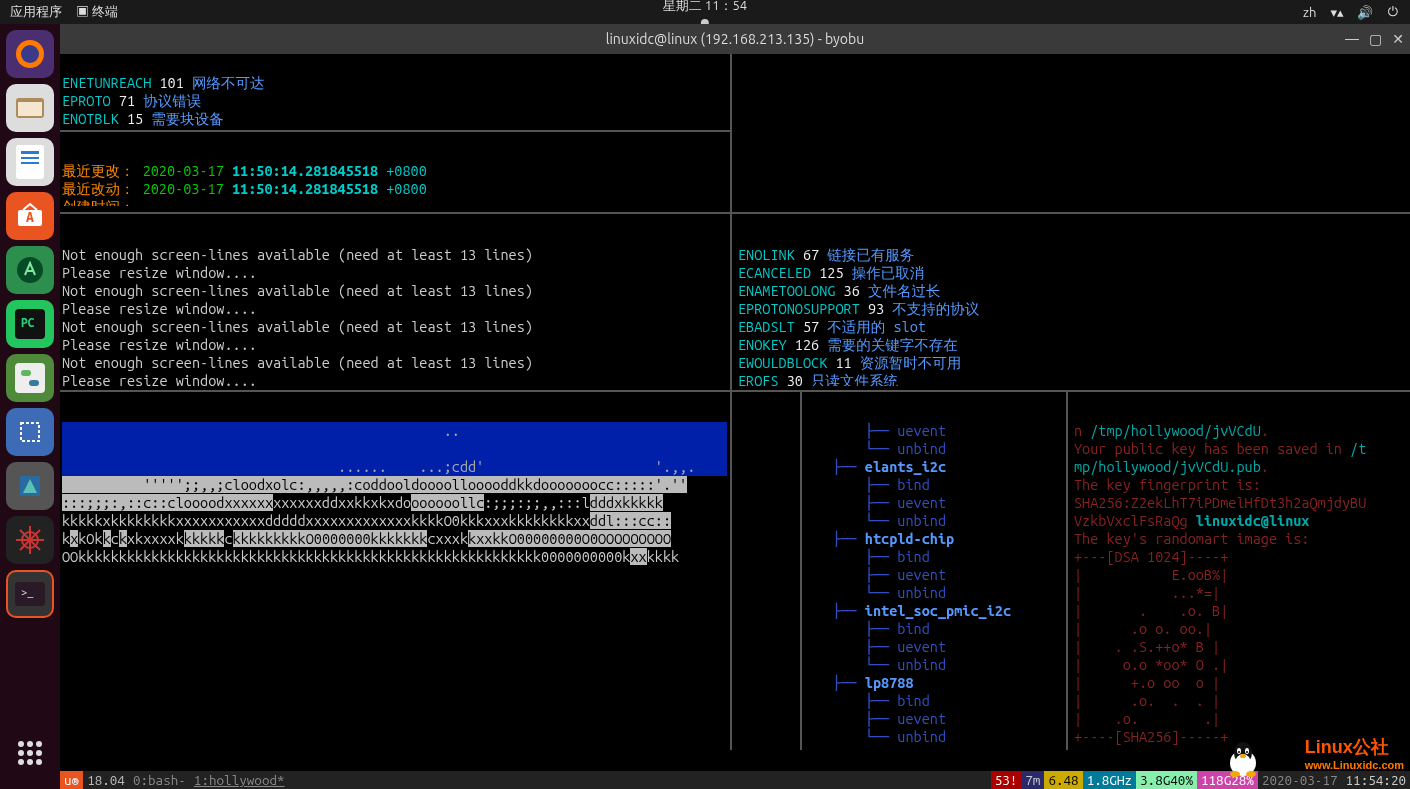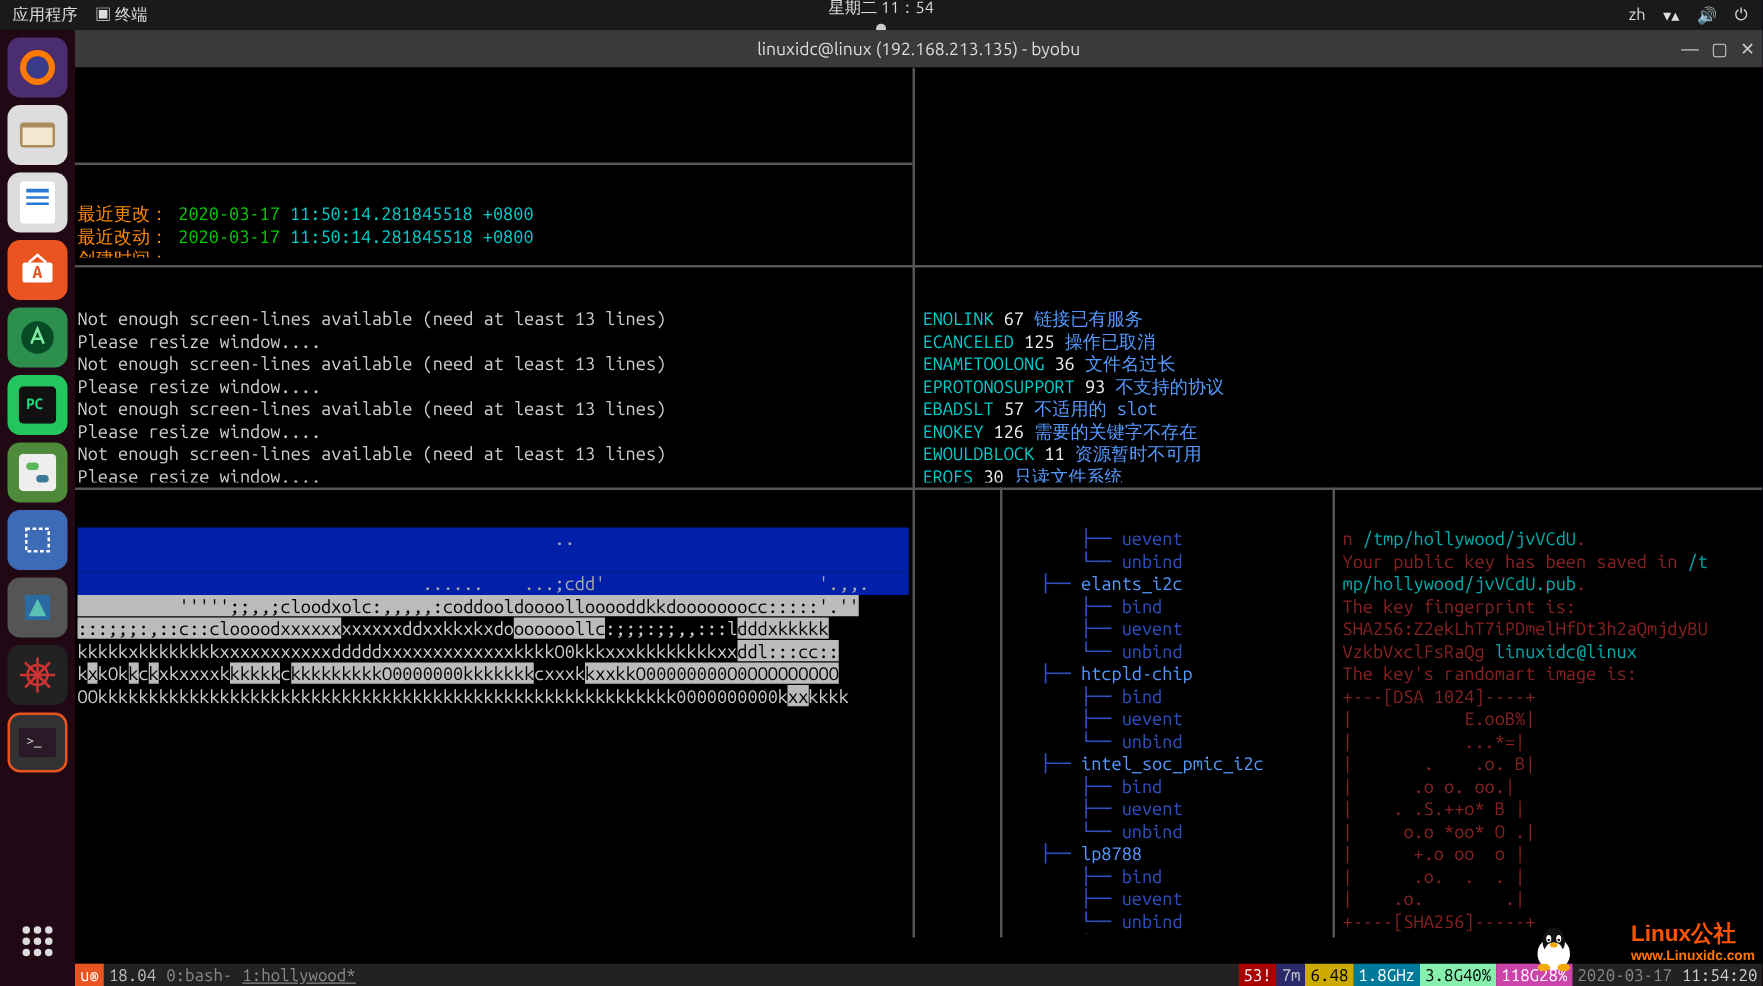--- a/index.html
+++ b/index.html
@@ -89,21 +89,21 @@
 .vline { position: absolute; width: 2px; background: #555; top:0; bottom:16px;}
 .hline { position: absolute; height: 2px; background: #555;}
 .orange { color: #ff8800; margin-top: 32px; }
 .cyan { color: #00cccc; }
 .blue { color: #5599ff; }
 .dimblue { color: #3050c0;}
 .teal { color: #00aaaa;}
 .darkred { color: #882222;}
 .green { color: #00cc00; }
 .white { color: #eeeeee; }
-.bold { font-weight: normal; }
+.bold { font-weight: bold; }
 .bluebg { background: #0020aa; color:#aaa;}
 .hibg { background:#bbb; color:#000;}
 .statusbar {
   position: absolute;
   left: 0; right: 0; bottom: 0;
   height: 18px;
   background: #222;
   color: #ccc;
   display: flex;
   align-items: center;
@@ -242,20 +242,25 @@
   <div class="window-controls">
     <span>—</span>
     <span>▢</span>
     <span>✕</span>
   </div>
 </div>
 
 <div class="terminal">
 
   
+  <div class="pane" style="left:0;top:0;width:670px;height:72px">
+<span class="cyan">ENETUNREACH</span> <span class="white">101</span> <span class="blue">网络不可达</span>
+<span class="cyan">EPROTO</span> <span class="white">71</span> <span class="blue">协议错误</span>
+<span class="cyan">ENOTBLK</span> <span class="white">15</span> <span class="blue">需要块设备</span>
+  </div>
   <div class="hline" style="left:0;width:670px;top:76px"></div>
 
   
   <div class="pane" style="left:0;top:88px;width:670px;height:64px">
 <span class="orange">最近更改：</span> <span class="green">2020-03-17</span> <span class="cyan bold">11:50:14.281845518</span> <span class="cyan">+0800</span>
 <span class="orange">最近改动：</span> <span class="green">2020-03-17</span> <span class="cyan bold">11:50:14.281845518</span> <span class="cyan">+0800</span>
 <span class="orange">创建时间：</span> <span class="green">-</span>
   </div>
   <div class="hline" style="left:0;width:1350px;top:158px"></div>
 

